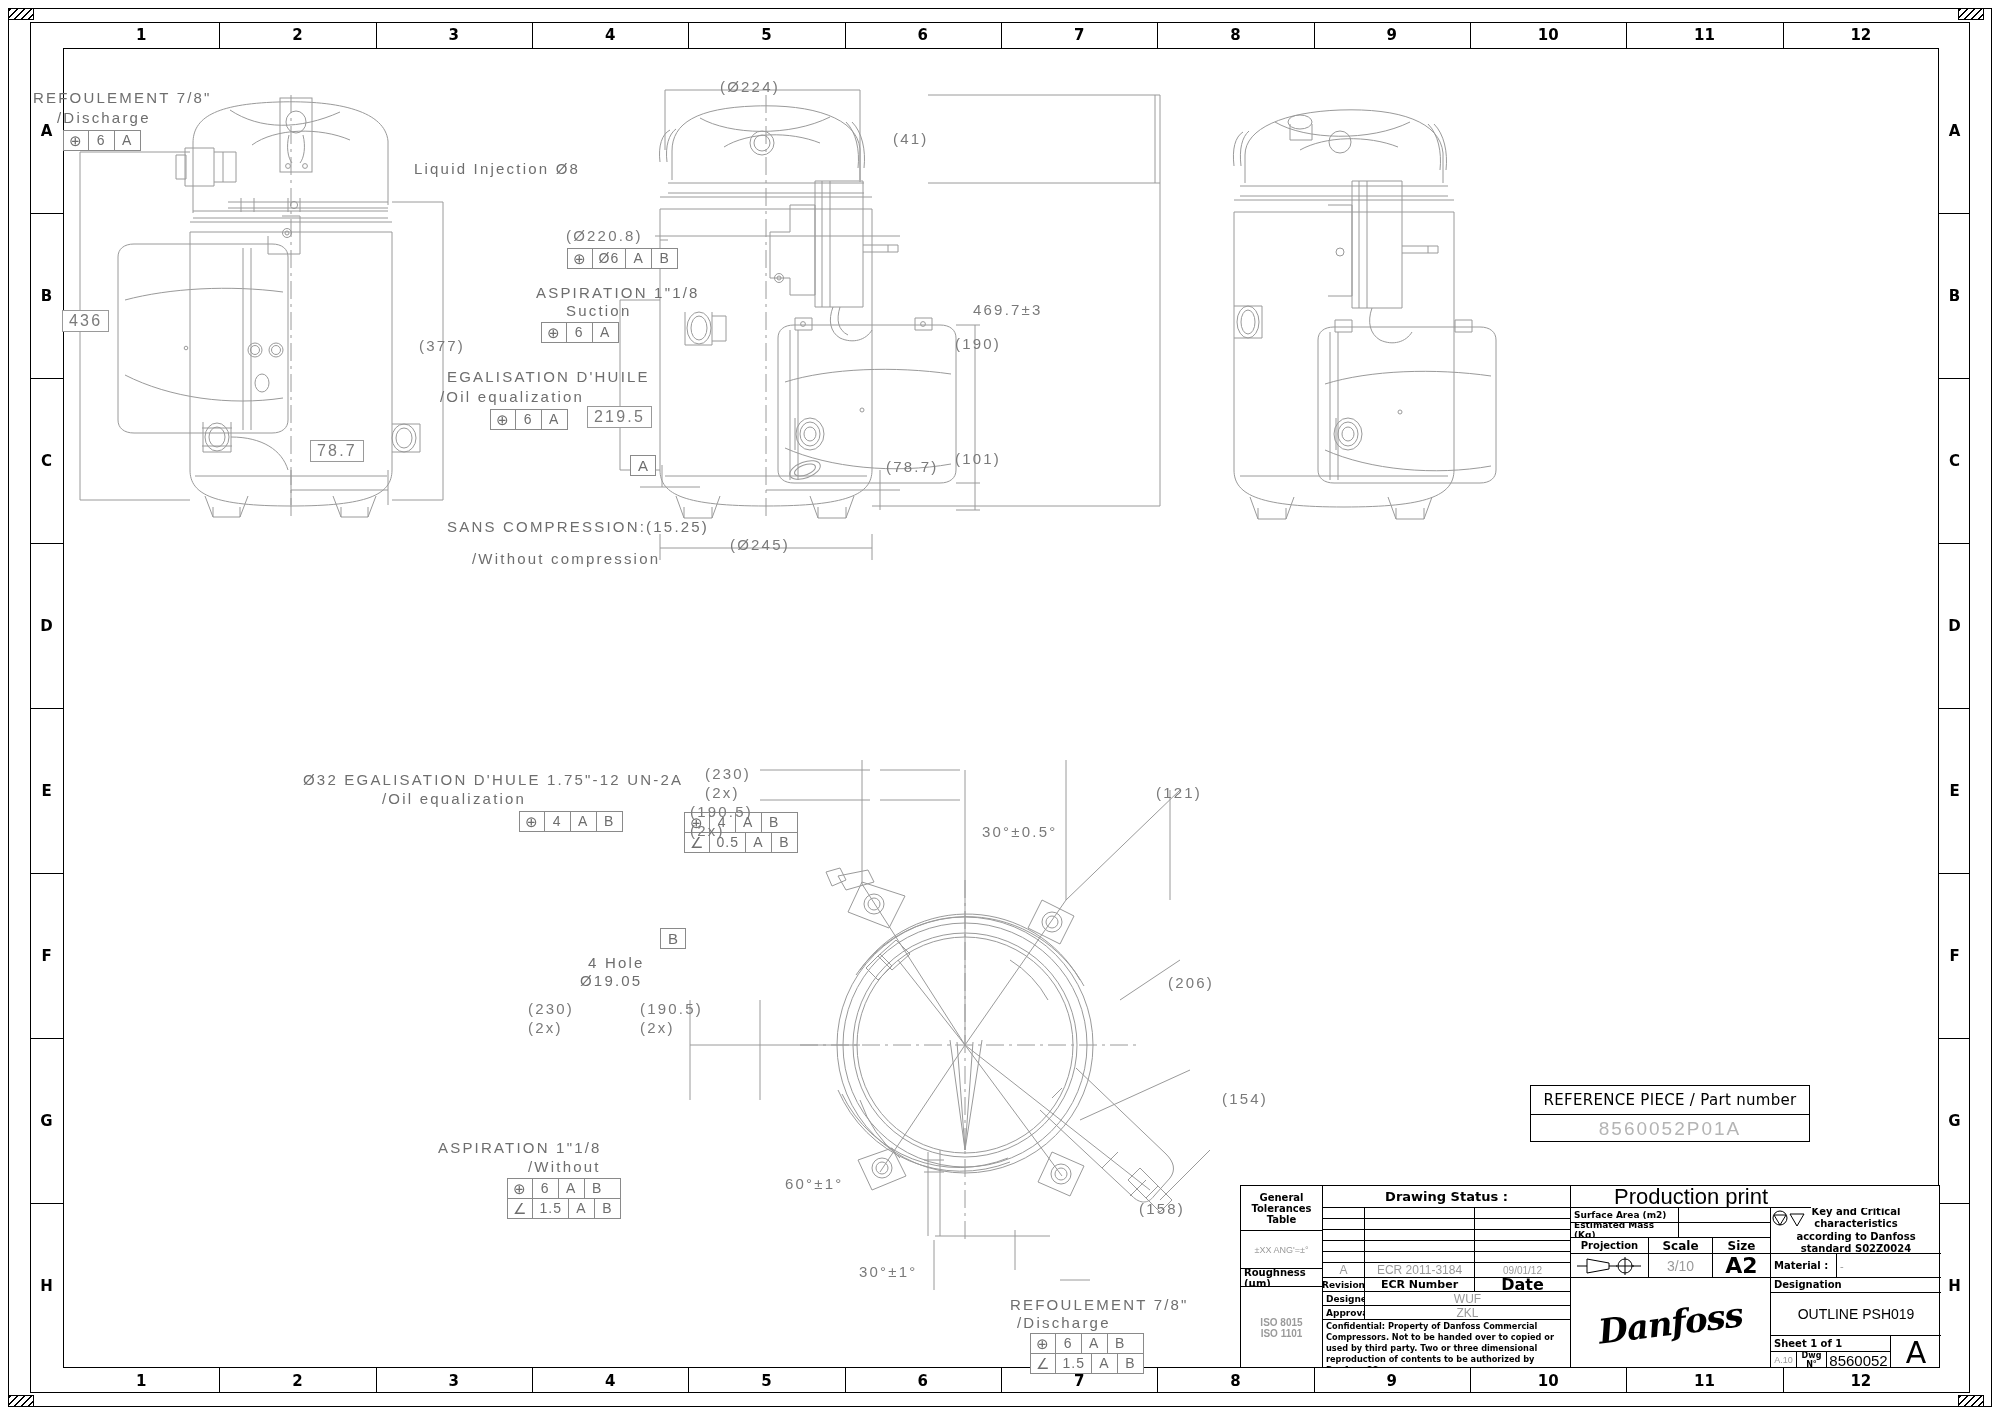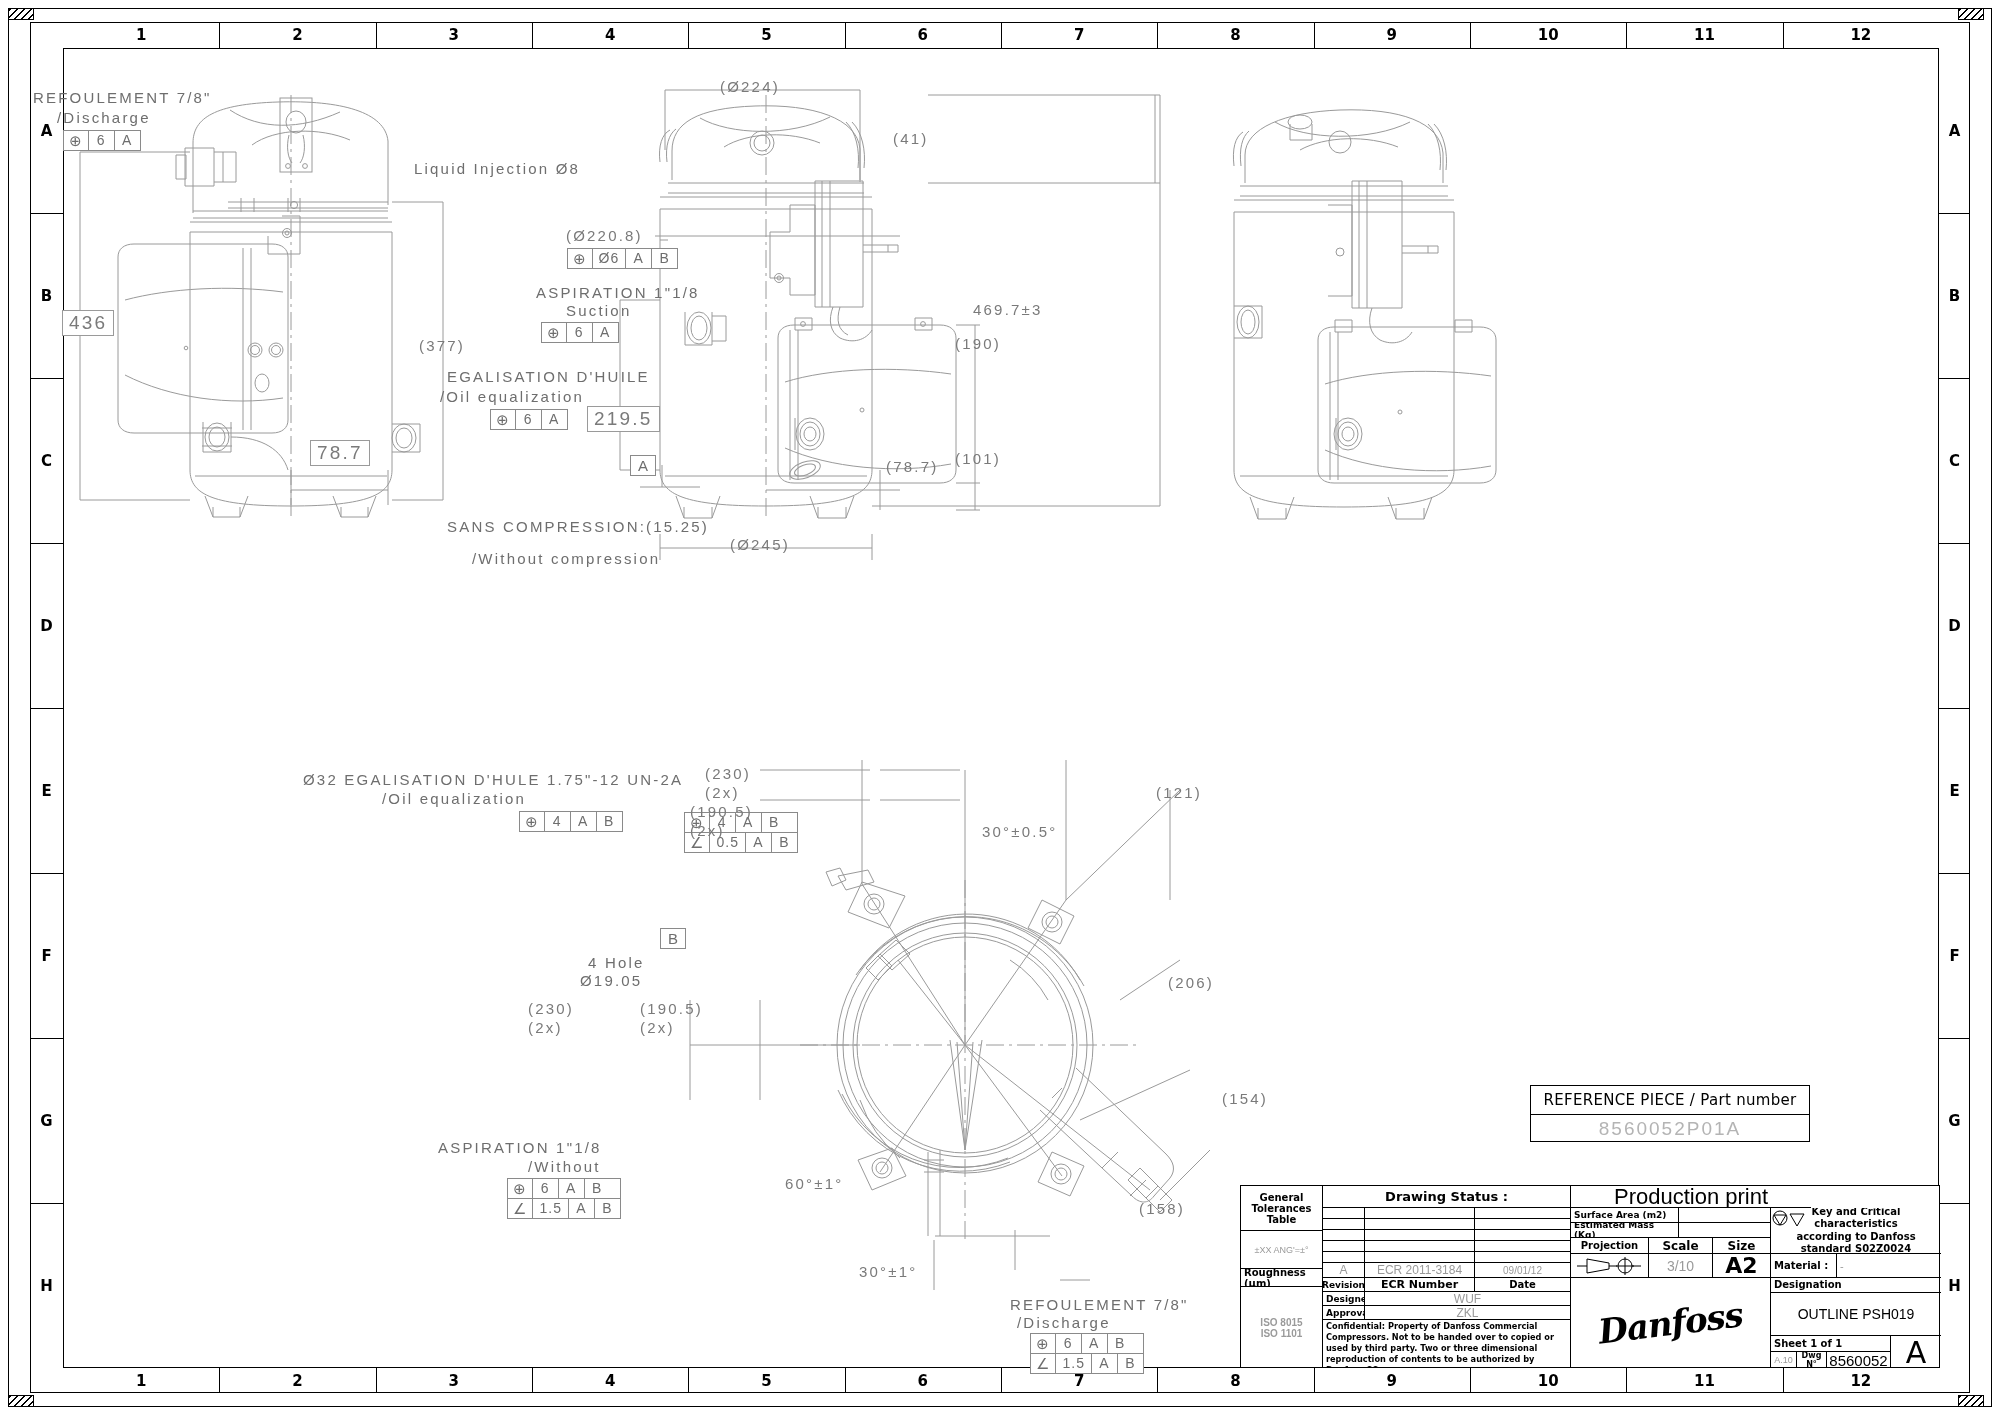--- a/index.html
+++ b/index.html
@@ -23,21 +23,21 @@
   
   .ztick{position:absolute;background:#000;}
   .zlabel{position:absolute;font-weight:bold;font-size:15px;color:#000;text-align:center;
           font-family:"DejaVu Sans",sans-serif;}
 
   
   .dtext{position:absolute;color:#6e6e6e;font-family:"Liberation Sans",sans-serif;
          font-size:15px;letter-spacing:2.2px;white-space:pre;line-height:1.35;}
   .dim{position:absolute;color:#7a7a7a;font-size:15px;letter-spacing:2.2px;white-space:pre;
        font-family:"Liberation Sans",sans-serif;}
-  .dimbox{position:absolute;border:1px solid #9a9a9a;color:#7a7a7a;font-size:19px;
+  .dimbox{position:absolute;border:1px solid #9a9a9a;color:#7a7a7a;font-size:16px;
           letter-spacing:2.2px;padding:1px 6px;background:#fff;white-space:pre;}
 
   
   .fcf{position:absolute;display:flex;border:1px solid #8a8a8a;background:#fff;}
   .fcf div{border-right:1px solid #8a8a8a;padding:1px 6px;font-size:14px;color:#6e6e6e;
            letter-spacing:1px;min-width:13px;text-align:center;line-height:17px;white-space:pre;}
   .fcf div:last-child{border-right:none;}
   .fcf .sym{font-size:15px;padding:1px 5px;}
   .fcfstack{position:absolute;}
   .fcfstack .fcf{position:relative;}
@@ -659,21 +659,21 @@
     <div class="tbcell" style="left:82px;top:66px;width:42px;height:11px;"></div>
     <div class="tbcell" style="left:124px;top:66px;width:110px;height:11px;"></div>
     <div class="tbcell" style="left:234px;top:66px;width:96px;height:11px;"></div>
 
     <div class="tbcell ctr tbval" style="left:82px;top:77px;width:42px;height:15px;font-size:12px;">A</div>
     <div class="tbcell ctr tbval" style="left:124px;top:77px;width:110px;height:15px;font-size:12px;">ECR 2011-3184</div>
     <div class="tbcell ctr tbval" style="left:234px;top:77px;width:96px;height:15px;font-size:10px;">09/01/12</div>
 
     <div class="tbcell ctr" style="left:82px;top:92px;width:42px;height:14px;font-size:9px;">Revision</div>
     <div class="tbcell ctr" style="left:124px;top:92px;width:110px;height:14px;font-size:11px;">ECR Number</div>
-    <div class="tbcell ctr" style="left:234px;top:92px;width:96px;height:14px;font-size:10px;">Date</div>
+    <div class="tbcell ctr" style="left:234px;top:92px;width:96px;height:14px;font-size:16px;">Date</div>
 
     <div class="tbcell lft" style="left:82px;top:106px;width:42px;height:14px;font-size:9px;">Designer</div>
     <div class="tbcell ctr tbval" style="left:124px;top:106px;width:206px;height:14px;font-size:12px;">WUF</div>
     <div class="tbcell lft" style="left:82px;top:120px;width:42px;height:14px;font-size:9px;">Approval</div>
     <div class="tbcell ctr tbval" style="left:124px;top:120px;width:206px;height:14px;font-size:12px;">ZKL</div>
 
     <div class="tbcell" style="left:82px;top:134px;width:248px;height:48px;font-size:8.2px;line-height:1.35;border-bottom:none;">Confidential: Property of Danfoss Commercial Compressors. Not to be handed over to copied or used by third party. Two or three dimensional reproduction of contents to be authorized by Danfoss CC.</div>
 
     <div class="tbcell ctr tbnb" style="left:330px;top:0;width:240px;height:22px;font-size:22px;font-weight:normal;
          font-family:'Liberation Sans',sans-serif;border-bottom:1px solid #000;">Production print</div>

